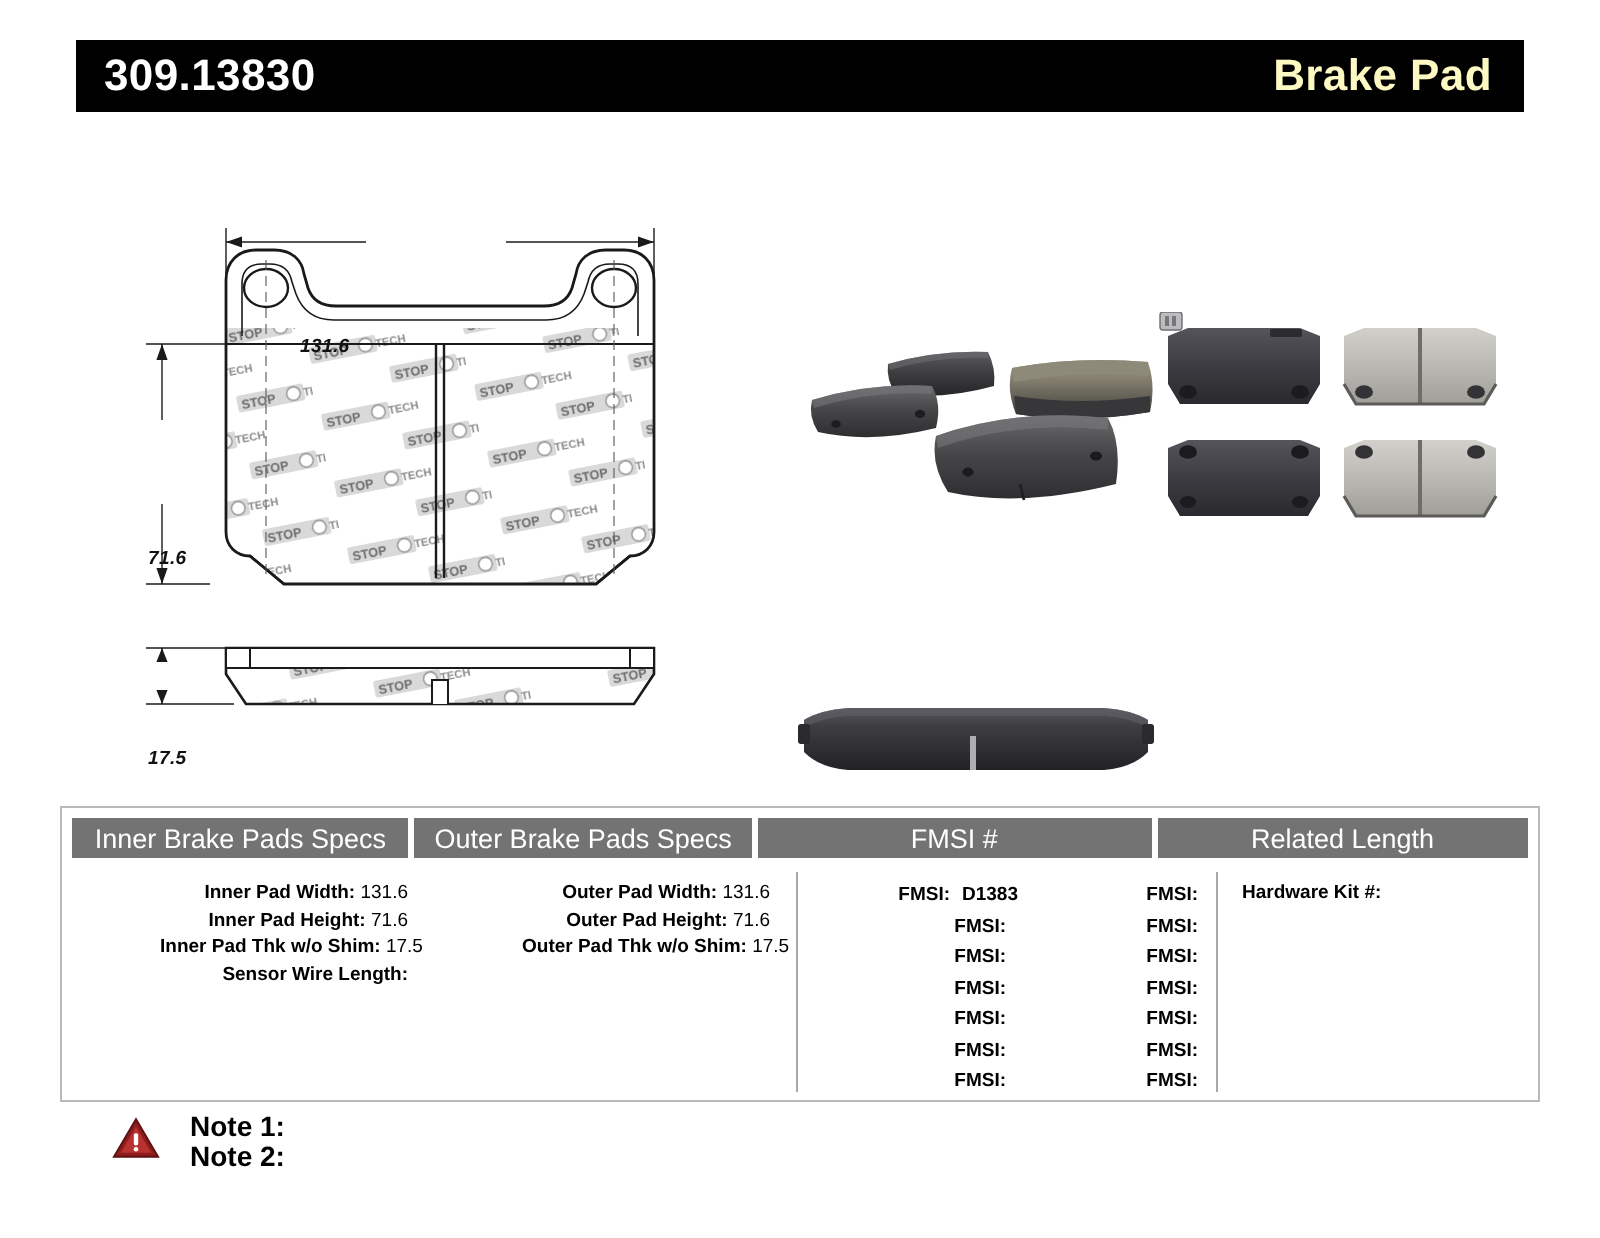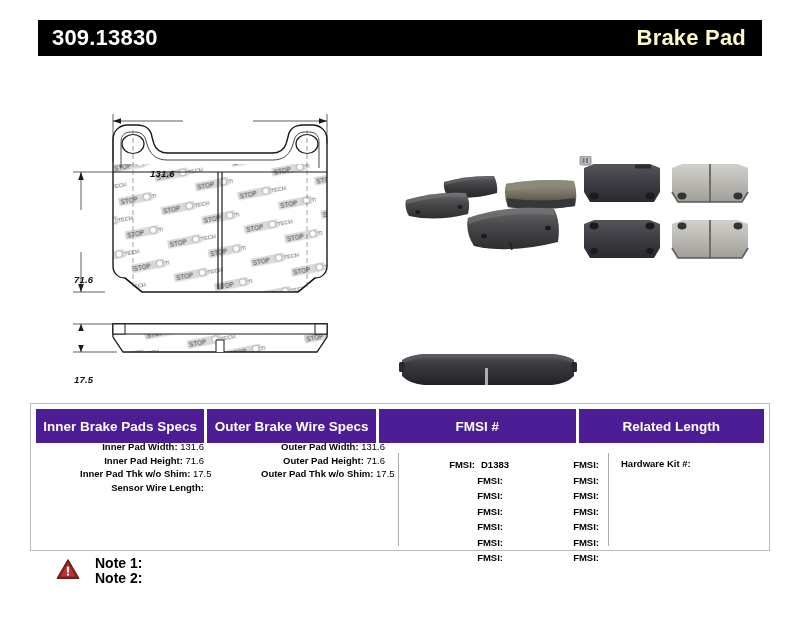--- a/index.html
+++ b/index.html
@@ -93,49 +93,49 @@
     left: 0;
     top: 0;
     width: 100%;
     height: 26px;
     display: flex;
     gap: 3px;
     padding: 5px 5px 0 5px;
     box-sizing: border-box;
   }
   .spec-header-cell {
-    background: #4c1d95;
+    background: #737373;
     color: #ffffff;
     font-size: 13.5px;
-    font-weight: bold;
+    font-weight: normal;
     display: flex;
     align-items: center;
     justify-content: center;
-    height: 34px;
+    height: 20px;
     box-sizing: border-box;
   }
   .col-inner  { width: 178px; }
   .col-outer  { width: 178px; }
   .col-fmsi   { width: 208px; text-align: right; }
   .col-related{ width: 196px; }
 
   #spec-body-row {
     position: absolute;
     left: 5px;
     top: 32px;
     width: 730px;
     height: 110px;
     display: flex;
     gap: 3px;
   }
   .spec-body-cell {
     box-sizing: border-box;
     padding-top: 4px;
   }
-  .divider-left { border-left: 1px solid #a9a9a9; margin-top: 17px; }
+  .divider-left { border-left: 1px solid #a9a9a9; }
 
   .spec-line {
     font-size: 9.5px;
     line-height: 13.6px;
     white-space: nowrap;
   }
   .spec-line .lbl { font-weight: bold; padding-left: 44px; }
   .spec-line .val { font-weight: normal; }
   .align-right { text-align: right; padding-right: 10px; }
 
@@ -443,21 +443,21 @@
     <rect x="87" y="22" width="3" height="17" fill="#aeaeb2"></rect>
     <rect x="1" y="16" width="6" height="10" rx="1.5" fill="#2a2a2d"></rect>
     <rect x="173" y="16" width="6" height="10" rx="1.5" fill="#2a2a2d"></rect>
   </svg>
 </div>
 
 <div id="spec-table">
 
   <div id="spec-header-row">
     <div class="spec-header-cell col-inner">Inner Brake Pads Specs</div>
-    <div class="spec-header-cell col-outer">Outer Brake Wire Specs</div>
+    <div class="spec-header-cell col-outer">Outer Brake Pads Specs</div>
     <div class="spec-header-cell col-fmsi">FMSI #</div>
     <div class="spec-header-cell col-related">Related Length</div>
   </div>
 
   <div id="spec-body-row">
 
     <div class="spec-body-cell col-inner align-right">
       <div class="spec-line">
         <span class="lbl">Inner Pad Width:</span>
         <span class="val">131.6</span>

